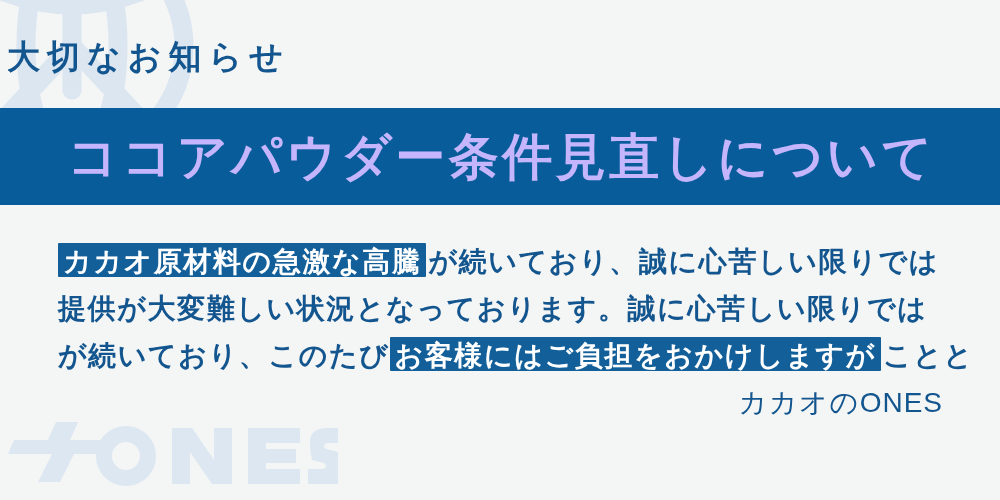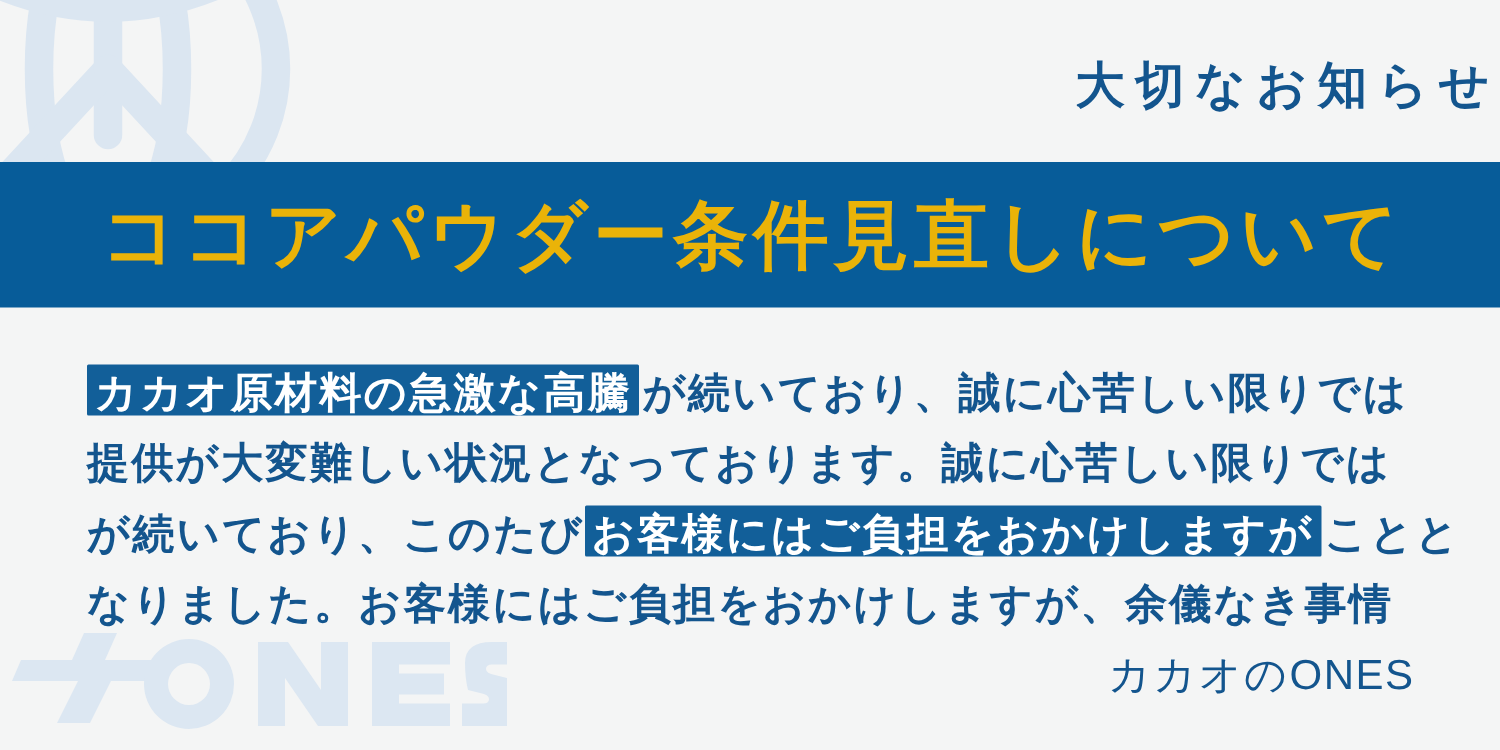--- a/index.html
+++ b/index.html
@@ -38,21 +38,21 @@
     height: 70px;
     pointer-events: none;
   }
 
   
   .kicker {
     position: absolute;
     left: 0;
     right: 0;
     top: 40px;
-    text-align: right;
+    text-align: left;
     color: #13558e;
     font-size: 33px;
     font-weight: bold;
     letter-spacing: 7px;
     text-indent: 7px;
     line-height: 1;
     white-space: nowrap;
   }
 
   .title-band {
@@ -60,21 +60,21 @@
     left: 0;
     right: 0;
     top: 108px;
     height: 97px;
     background: #075c99;
     display: flex;
     align-items: center;
     justify-content: center;
   }
   .title-band-text {
-    color: #eab308;
+    color: #c4b5fd;
     font-size: 50px;
     font-weight: bold;
     letter-spacing: 3.5px;
     text-indent: 3.5px;
     line-height: 1;
     white-space: nowrap;
   }
 
   
   .body-block {
@@ -145,20 +145,19 @@
   <div class="kicker">大切なお知らせ</div>
 
   <div class="title-band">
     <div class="title-band-text">ココアパウダー条件見直しについて</div>
   </div>
 
   <div class="body-block">
     <div class="body-line"><span class="hl">カカオ原材料の急激な高騰</span><span>が続いており、誠に心苦しい限りでは</span></div>
     <div class="body-line"><span>提供が大変難しい状況となっております。誠に心苦しい限りでは</span></div>
     <div class="body-line"><span>が続いており、このたび</span><span class="hl">お客様にはご負担をおかけしますが</span><span>ことと</span></div>
-    <div class="body-line"><span>なりました。お客様にはご負担をおかけしますが、余儀なき事情</span></div>
 
     <div class="sign-line">
       <span>カカオの</span><span class="brand">ONES</span>
     </div>
   </div>
 
 </div>
 
 </body></html>

